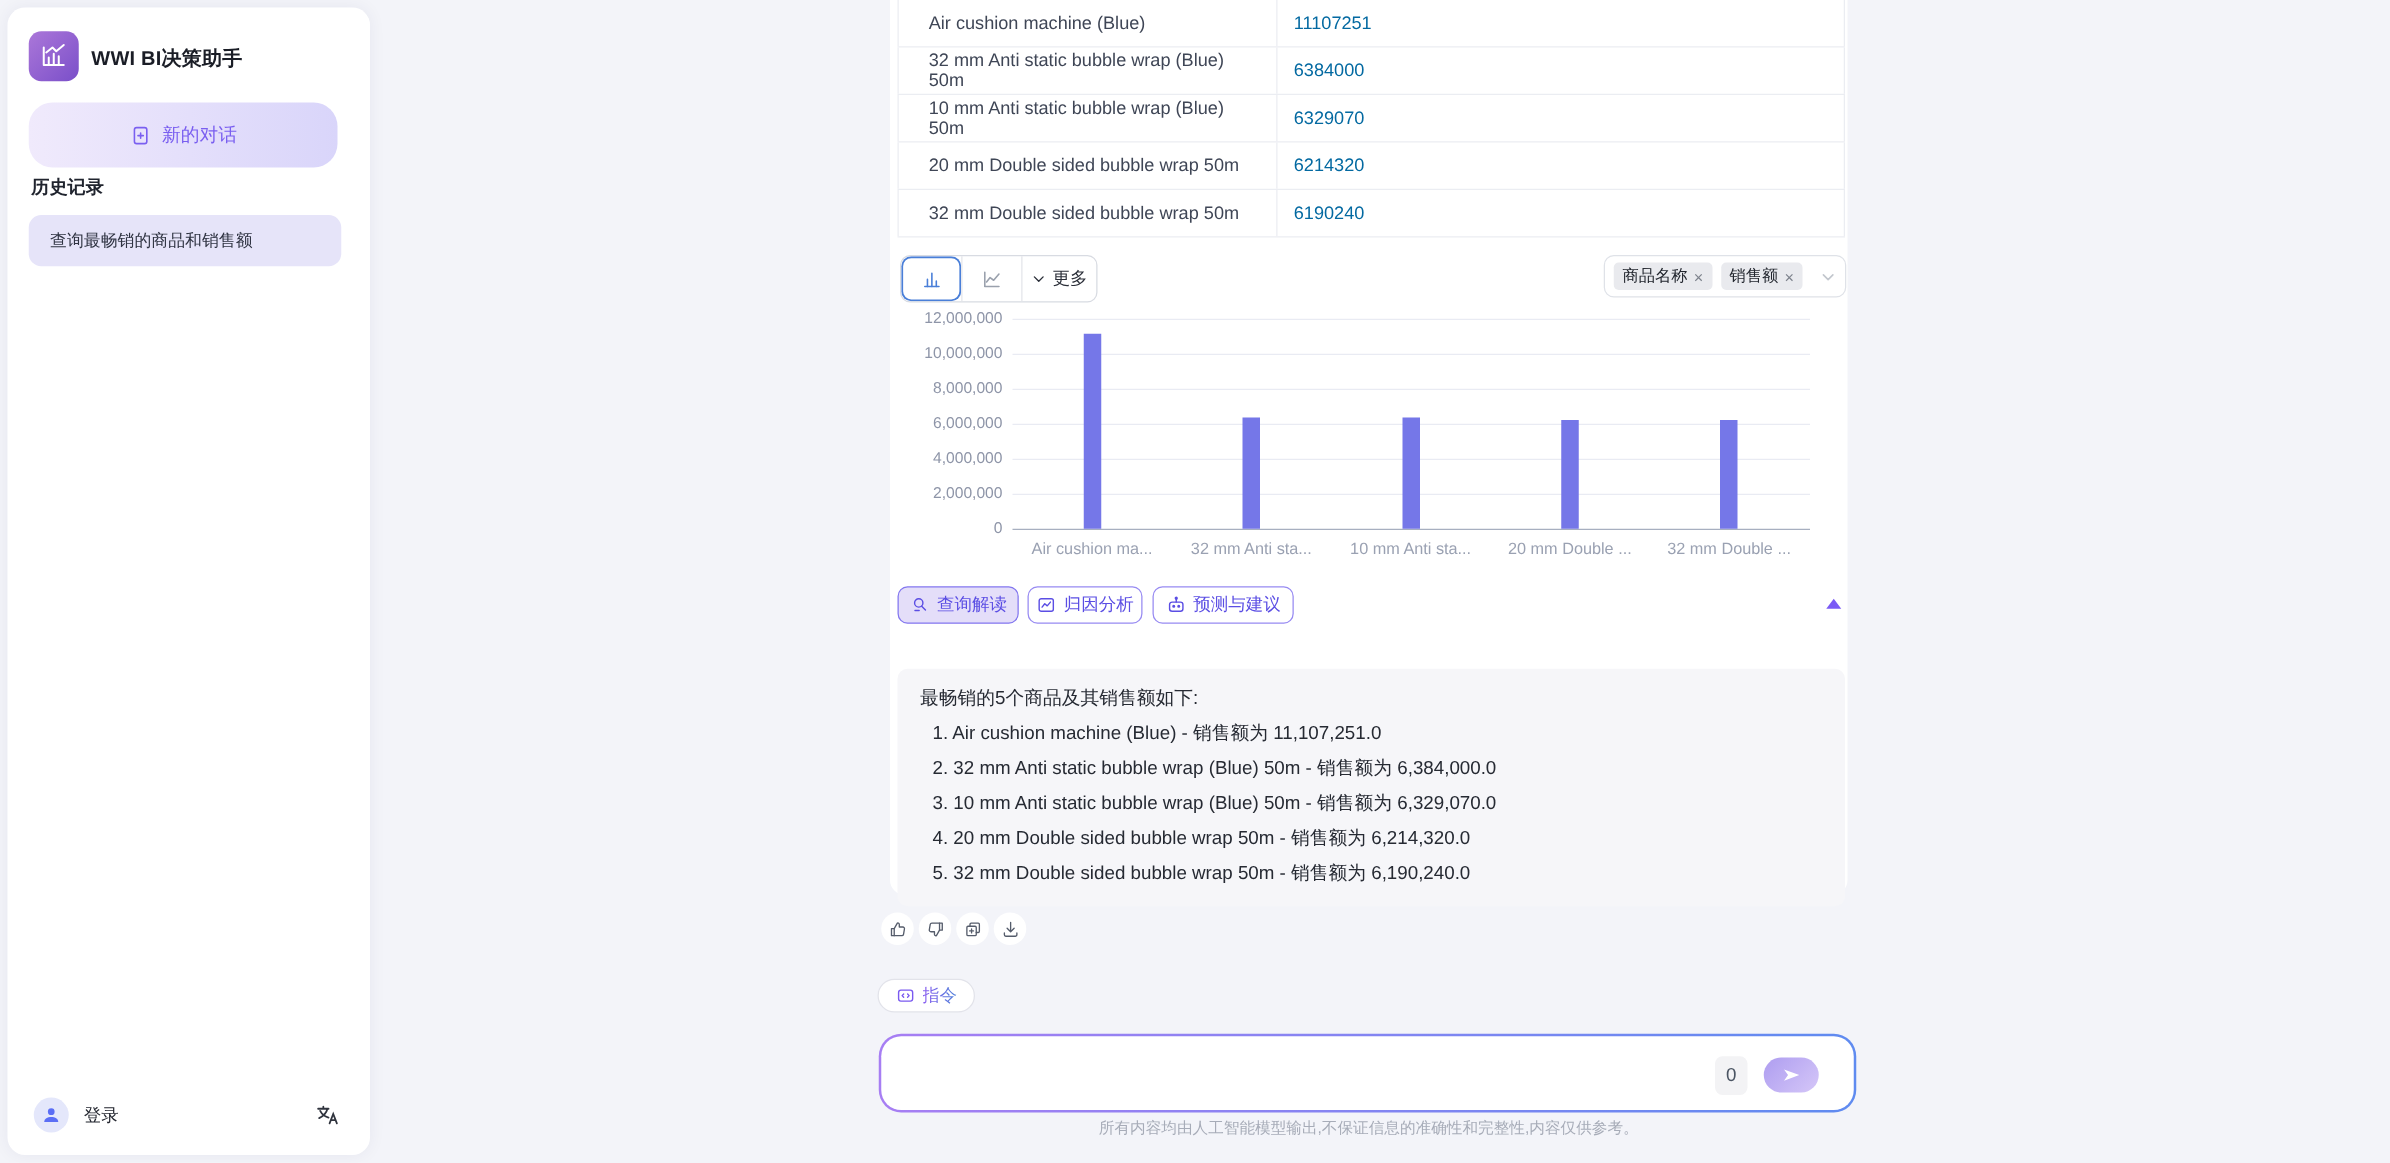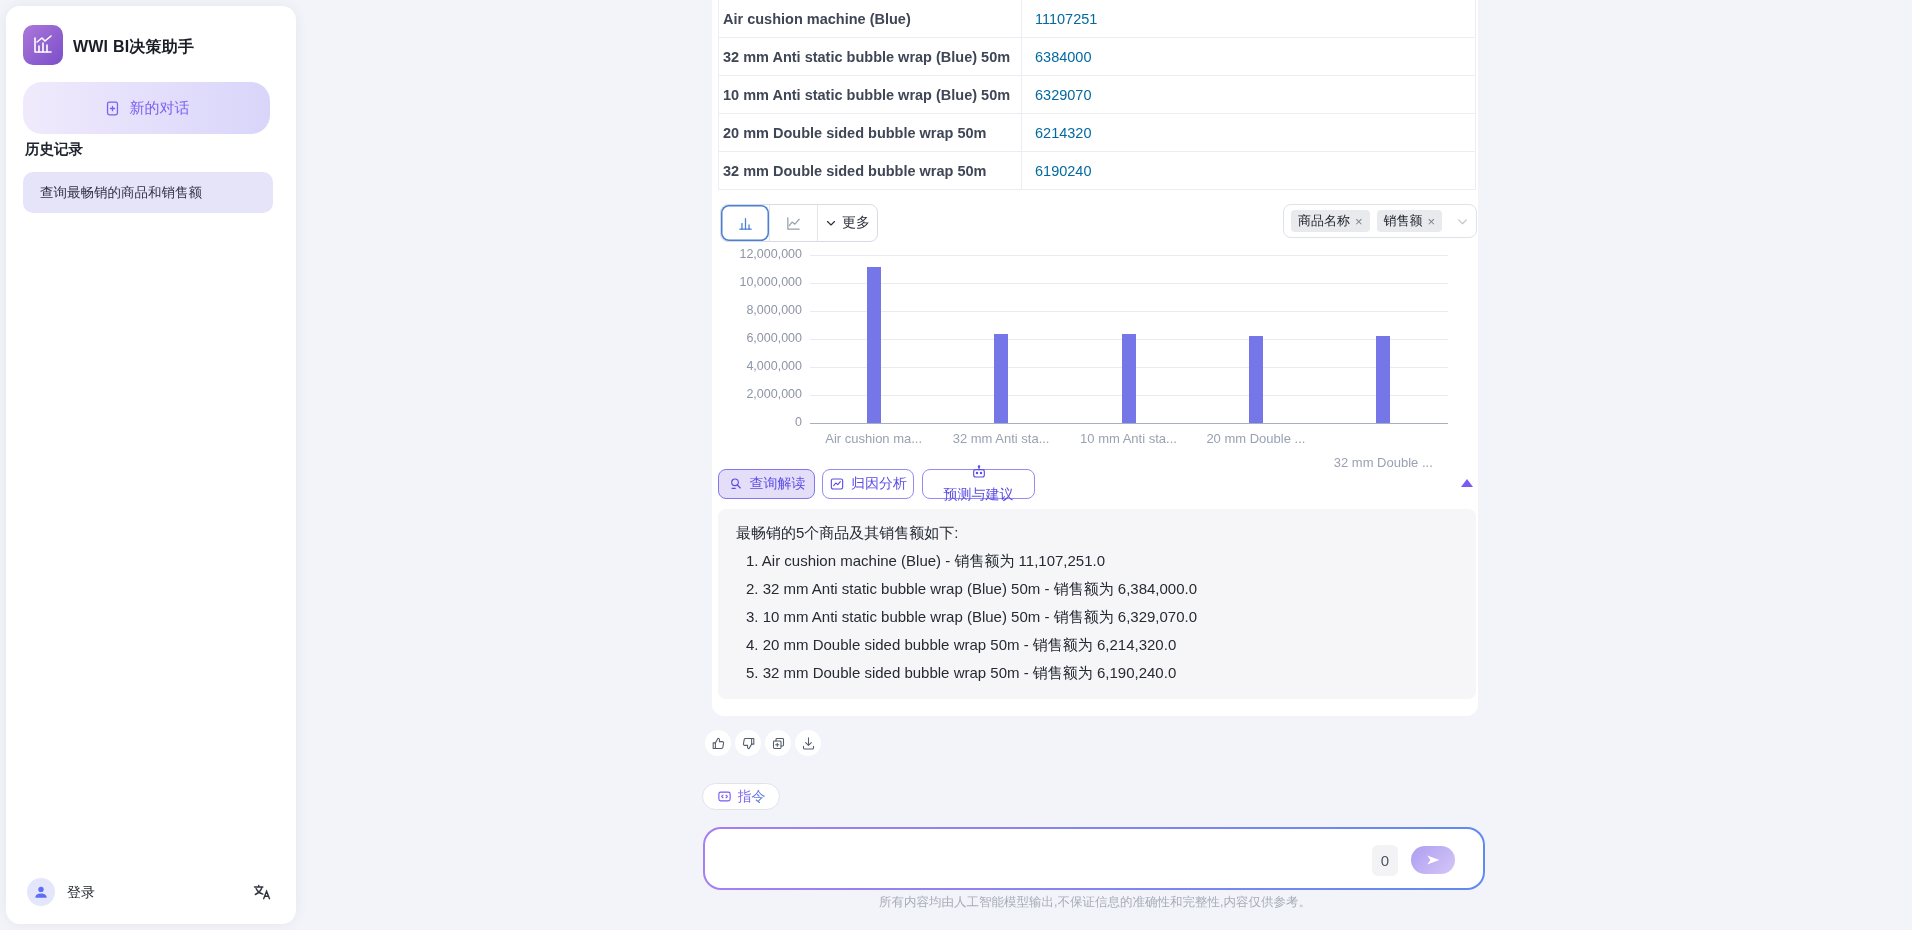--- a/index.html
+++ b/index.html
@@ -19,21 +19,21 @@
   .avatar { left:21px; top:872px; width:28px; height:28px; border-radius:50%; background:#e4e7fb; display:flex; align-items:center; justify-content:center; }
   .login { left:61px; top:878px; font-size:14px; color:#23262f; }
   .lang-btn { left:243px; top:874px; width:26px; height:24px; display:flex; align-items:center; justify-content:center; cursor:pointer; }
 
   
   .chat-card { left:712px; top:-20px; width:766px; height:736px; background:#fff; border-radius:12px; }
 
   
   .result-table { left:718px; top:0; width:758px; }
   .trow { display:flex; height:38px; border-bottom:1px solid #ebedf2; }
-  .trow .c-name { width:304px; border-right:1px solid #ebedf2; border-left:1px solid #ebedf2; display:flex; align-items:center; padding:0 4px; font-size:14.5px; color:#3f4656;font-weight:bold; }
+  .trow .c-name { width:304px; border-right:1px solid #ebedf2; border-left:1px solid #ebedf2; display:flex; align-items:center; padding:0 24px; font-size:14.5px; color:#3f4656; }
   .trow .c-val { flex:1; border-right:1px solid #ebedf2; display:flex; align-items:center; padding:0 13px; font-size:14.5px; color:#0369a1; }
 
   
   .seg { left:720px; top:204px; height:38px; display:flex; border:1px solid #d8dbe2; border-radius:8px; background:#fff; overflow:visible; }
   .seg-cell { width:48px; display:flex; align-items:center; justify-content:center; cursor:pointer; border-left:1px solid #e3e5ea; }
   .seg-cell:first-child { border-left:none; }
   .seg-cell.active { box-shadow:inset 0 0 0 1.5px #4a7fd8; border-radius:8px; border-left:none; }
   .seg-more { width:60px; display:flex; align-items:center; justify-content:center; gap:5px; font-size:14px; color:#2a2e38; cursor:pointer; border-left:1px solid #e3e5ea; }
   .tagbox { left:1283px; top:204px; width:194px; height:34px; border:1px solid #dfe2e8; border-radius:8px; background:#fff; display:flex; align-items:center; padding:16px 7px; gap:7px; }
   .ftag { background:#e9eaee; border-radius:4px; height:22px; display:flex; align-items:center; gap:5px; padding:0 7px; font-size:13px; color:#22262e; }
@@ -47,21 +47,21 @@
   .axisline { position:absolute; height:1px; background:#a7afc0; }
   .bar { position:absolute; background:#7577e8; }
   .x-label { position:absolute; text-align:center; font-size:13px; color:#9aa1b2; white-space:nowrap; overflow:hidden; }
 
   
   .insight { top:469px; height:30px; border:1px solid #978af2; border-radius:8px; background:#fff; display:flex; align-items:center; justify-content:center; gap:6px; font-size:14px; color:#5b4ee4; cursor:pointer; }
   .insight.active { background:#e4def9; border-color:#8276ef; }
   .collapse-arrow { left:1461px; top:479px; width:0; height:0; border-left:6px solid transparent; border-right:6px solid transparent; border-bottom:8px solid #7a5af5; cursor:pointer; }
 
   
-  .answer { left:718px; top:509px; width:758px; height:190px; background:#f6f6f9; border-radius:8px; padding:13px 18px; }
+  .answer { left:718px; top:535px; width:758px; height:190px; background:#f6f6f9; border-radius:8px; padding:13px 18px; }
   .answer .intro { font-size:15px; line-height:22px; color:#262a33; }
   .answer .item { font-size:15px; line-height:22px; color:#262a33; margin-top:6px; padding-left:10px; }
 
   
   .msg-action { top:730px; width:26px; height:26px; border-radius:50%; background:#fff; display:flex; align-items:center; justify-content:center; cursor:pointer; }
 
   
   .cmd-btn { left:702px; top:783px; width:78px; height:27px; border-radius:14px; background:#fff; border:1px solid #e2e3ea; display:flex; align-items:center; justify-content:center; gap:6px; cursor:pointer; }
   .cmd-btn span { font-size:14px; background:linear-gradient(90deg,#8a5cf0,#4a7fd8); -webkit-background-clip:text; background-clip:text; color:transparent; }
   .input-wrap { left:703px; top:827px; width:782px; height:63px; border-radius:18px; background:linear-gradient(90deg,#a77ef3,#5f8bf0); padding:2px; }
@@ -206,21 +206,21 @@
     <div class="y-tick" style="left: 0px; top: 3px;">12,000,000</div>
     <div class="bar" style="left: 148.7px; top: 23.4985px; width: 14px; height: 155.502px; background: rgb(117, 119, 232);"></div>
     <div class="x-label" style="left: 92px; top: 187px; width: 127.4px;">Air cushion ma...</div>
     <div class="bar" style="left: 276.1px; top: 89.624px; width: 14px; height: 89.376px; background: rgb(117, 119, 232);"></div>
     <div class="x-label" style="left: 219.4px; top: 187px; width: 127.4px;">32 mm Anti sta...</div>
     <div class="bar" style="left: 403.5px; top: 90.393px; width: 14px; height: 88.607px; background: rgb(117, 119, 232);"></div>
     <div class="x-label" style="left: 346.8px; top: 187px; width: 127.4px;">10 mm Anti sta...</div>
     <div class="bar" style="left: 530.9px; top: 91.9995px; width: 14px; height: 87.0005px; background: rgb(117, 119, 232);"></div>
     <div class="x-label" style="left: 474.2px; top: 187px; width: 127.4px;">20 mm Double ...</div>
     <div class="bar" style="left: 658.3px; top: 92.3366px; width: 14px; height: 86.6634px; background: rgb(117, 119, 232);"></div>
-    <div class="x-label" style="left: 601.6px; top: 187px; width: 127.4px; margin-top: 24px;">32 mm Double ...</div>
+    <div class="x-label" style="left: 601.6px; top: 187px; width: 127.4px;">32 mm Double ...</div>
   </div>
 
 <div class="abs insight active" style="left:718px;width:97px;">
   <span>
     <svg width="16" height="16" viewBox="0 0 24 24" fill="none" stroke="#5b4ee4" stroke-width="1.7" stroke-linecap="round">
       <circle cx="10.5" cy="9.5" r="5"></circle>
         <path d="M14 13.5l4.5 4.5"></path>
         <path d="M6 18.5h5"></path>
     </svg>
   </span>
@@ -228,21 +228,21 @@
 </div>
 <div class="abs insight" style="left:822px;width:92px;">
   <span>
     <svg width="16" height="16" viewBox="0 0 24 24" fill="none" stroke="#5b4ee4" stroke-width="1.7" stroke-linecap="round" stroke-linejoin="round">
       <rect x="3.5" y="4.5" width="17" height="15" rx="2.5"></rect>
         <path d="M7 14.5l3.2-4 3 2.5 3.8-4.5"></path>
     </svg>
   </span>
   <span>归因分析</span>
 </div>
-<div class="abs insight" style="left:922px;width:113px;flex-direction:column;">
+<div class="abs insight" style="left:922px;width:113px;">
   <span>
     <svg width="16" height="16" viewBox="0 0 24 24" fill="none" stroke="#5b4ee4" stroke-width="1.7" stroke-linecap="round" stroke-linejoin="round">
       <rect x="4" y="8.5" width="16" height="11" rx="3"></rect>
         <path d="M12 5v3.5"></path>
         <circle cx="12" cy="3.8" r="1.1" fill="#5b4ee4"></circle>
       <circle cx="9" cy="13.5" r="1" fill="#5b4ee4"></circle>
         <circle cx="15" cy="13.5" r="1" fill="#5b4ee4"></circle>
     </svg>
   </span>
   <span>预测与建议</span>

